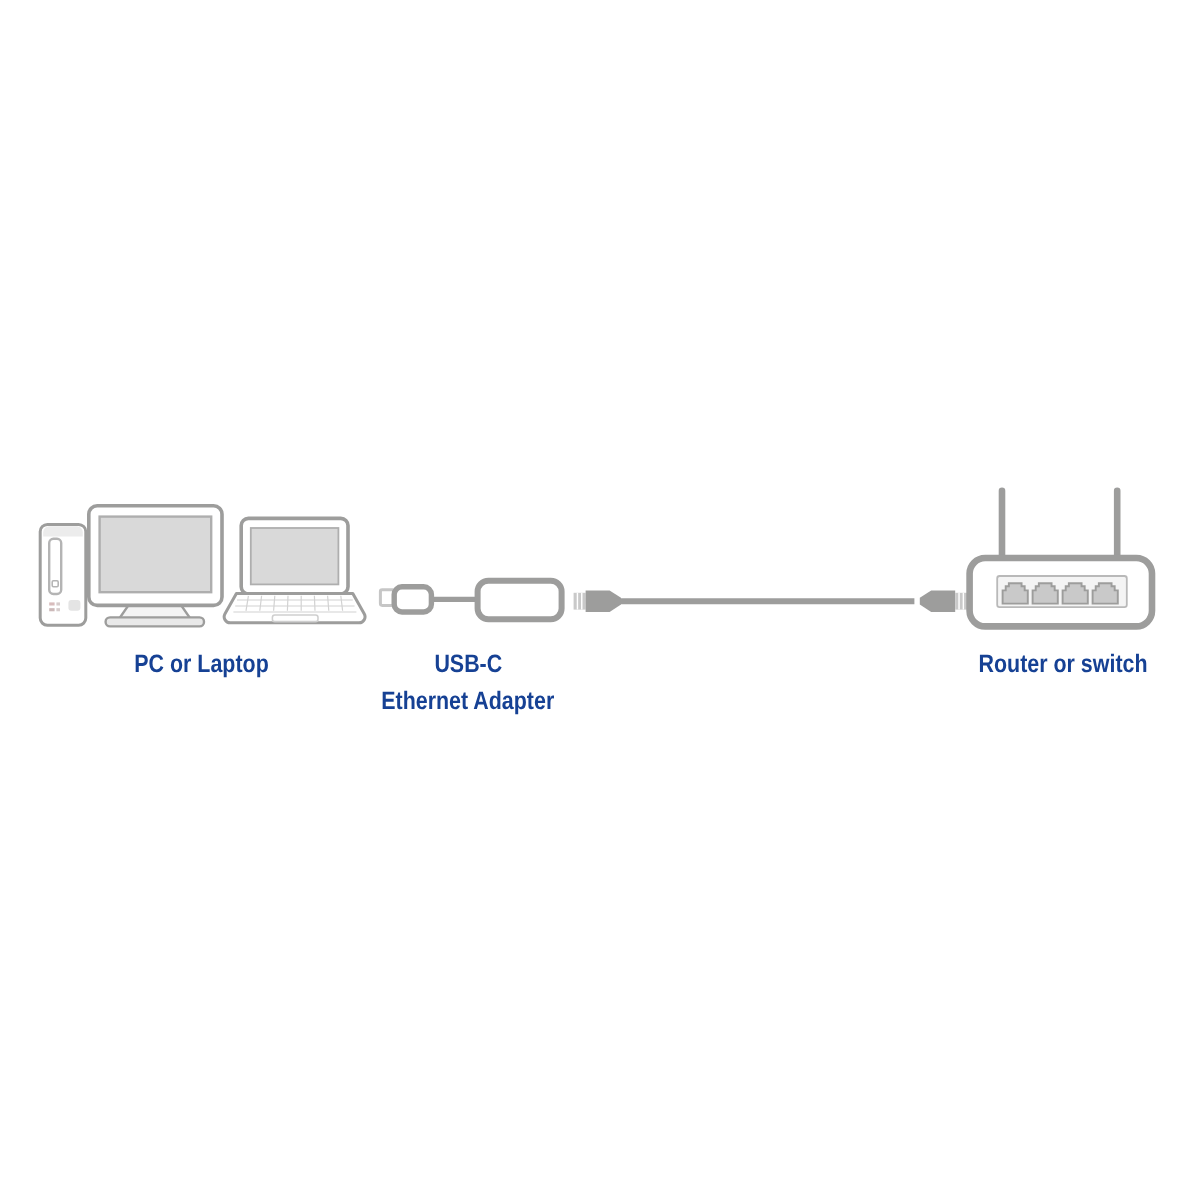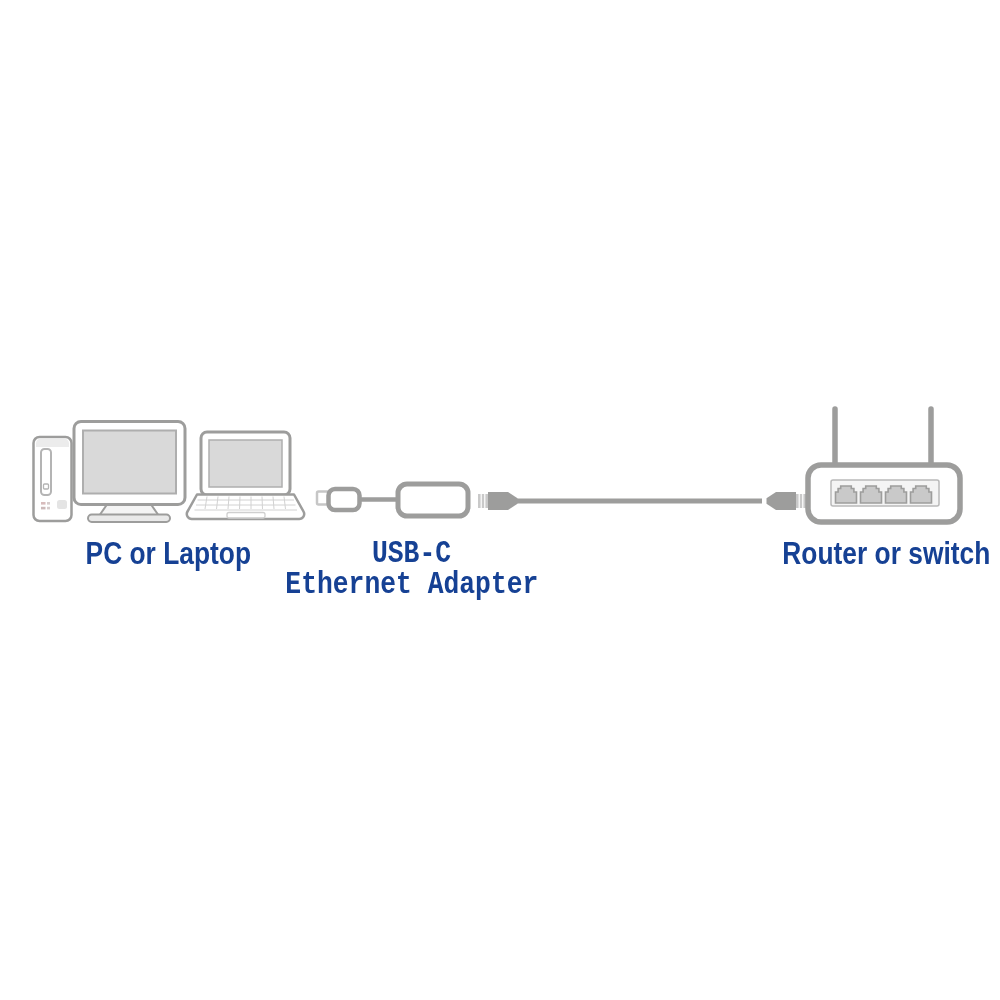--- a/index.html
+++ b/index.html
@@ -10,28 +10,28 @@
     font-family:"Liberation Sans",sans-serif;
     overflow:hidden;
   }
   .label{
     position:absolute;
     top:538px;
     width:240px;
     display:flex;flex-direction:column;align-items:center;
     color:var(--accent,#164194);
     font-weight:700;
-    font-size:31px;
+    font-size:21px;
     line-height:31px;
     text-align:left;
     white-space:nowrap;
   }
   .label span{display:inline-block;transform:scaleX(0.85);}
   .lbl-pc{left:48px;}
-  .lbl-adapter{left:292px;font-family:Liberation Mono, monospace;}
+  .lbl-adapter{left:270px;}
   .lbl-cable{left:513px;}
   .lbl-router{left:766px;}
   svg .outline{fill:#ffffff;stroke:var(--line,#9d9d9c);}
   svg .solid{fill:var(--line,#9d9d9c);stroke:none;}
   svg .wire{stroke:var(--line,#9d9d9c);fill:none;}
   svg .screen{fill:var(--screen,#d9d9d9);stroke:#aeaeae;}
   svg .soft{fill:#ececec;stroke:none;}
   svg .softer{fill:#e4e4e4;stroke:none;}
   svg .slot{fill:#ffffff;stroke:#b4b4b4;}
   svg .keyline{stroke:#d2d2d2;fill:none;}

